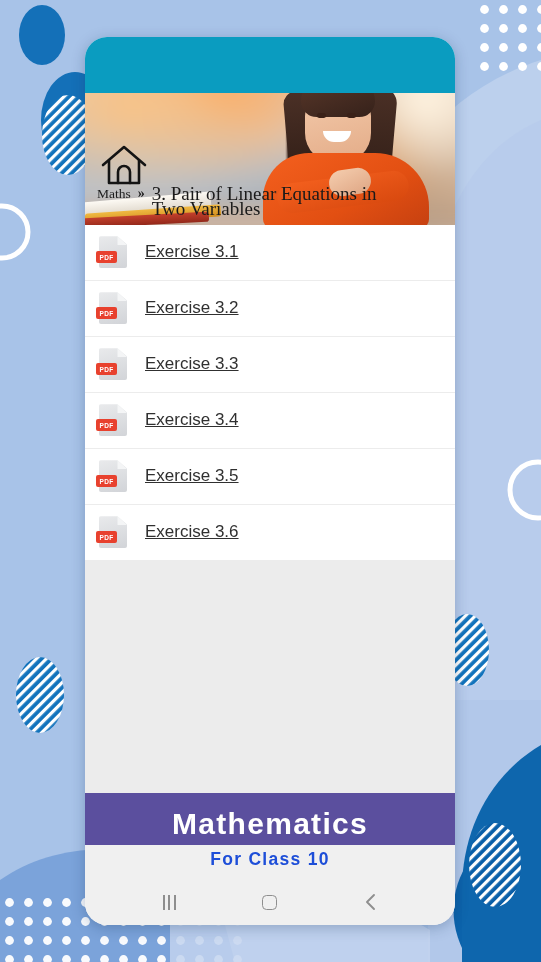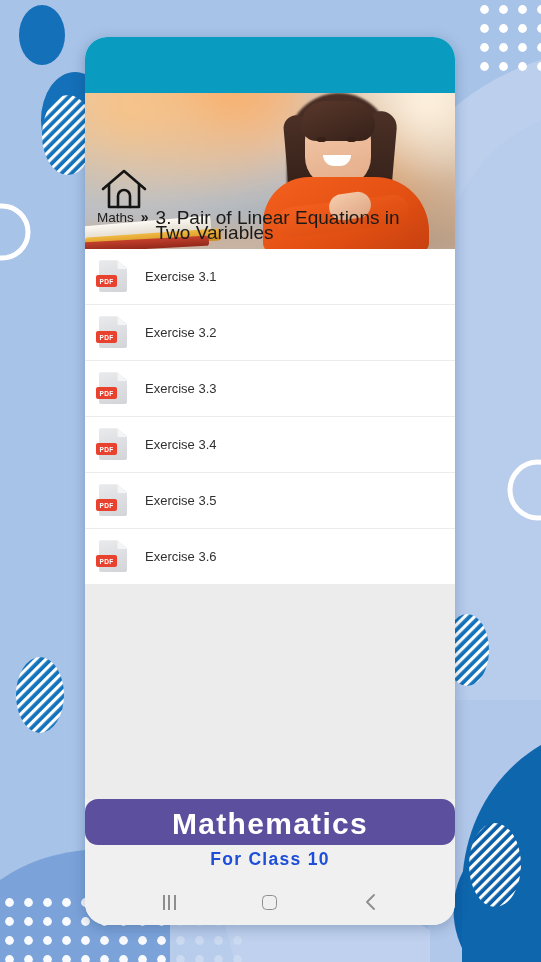--- a/index.html
+++ b/index.html
@@ -29,24 +29,25 @@
   
   .appbar {
     height:56px;
     background:#0a9cc0;
     flex:0 0 auto;
   }
 
   
   .hero {
     position:relative;
-    height:156px;
+    height:132px;
     flex:0 0 auto;
     overflow:hidden;
     background:#c9b3a2;
+    font-family:Liberation Serif, serif;
   }
   .hero-photo { position:absolute; inset:0; }
   .hero-blur1 {
     position:absolute; left:-10%; top:-20%; width:75%; height:105%;
     background:
       radial-gradient(ellipse at 30% 30%, #f7c389 0%, rgba(247,195,137,0) 62%),
       radial-gradient(ellipse at 12% 72%, #b9bfc6 0%, rgba(185,191,198,0) 60%),
       radial-gradient(ellipse at 62% 18%, #f9a45c 0%, rgba(249,164,92,0) 58%),
       linear-gradient(170deg,#f3cfa5 0%, #d9d2cd 55%, #9ea9b4 100%);
     filter:blur(9px);
@@ -180,31 +181,31 @@
   }
   .pdf-badge {
     position:absolute; left:-3px; bottom:5px;
     background:#e8412e; color:#fff;
     font-size:6.5px; font-weight:bold; letter-spacing:.3px;
     padding:2.5px 3.5px; border-radius:2px;
     font-family:"Liberation Sans", sans-serif;
   }
   .row-label {
     margin-left:18px;
-    font-size:13px;
+    font-size:17px;
     color:#303030;
+    text-decoration:underline;
   }
 
   
   .brand { flex:0 0 auto; background:#f0f0f0; }
   .brand-bar {
     background:#5b4f9e;
     text-align:center;
-    padding:8px 0 4px;
-    border-radius:13px;
+    padding:14px 0 4px;
   }
   .brand-title {
     font-size:30px; font-weight:bold; color:#ffffff;
     letter-spacing:1.3px; line-height:34px;
   }
   .brand-sub {
     text-align:center;
     font-size:17.5px; font-weight:bold; color:#1d4ed8;
     letter-spacing:1.3px;
     padding:4px 0 9px;

